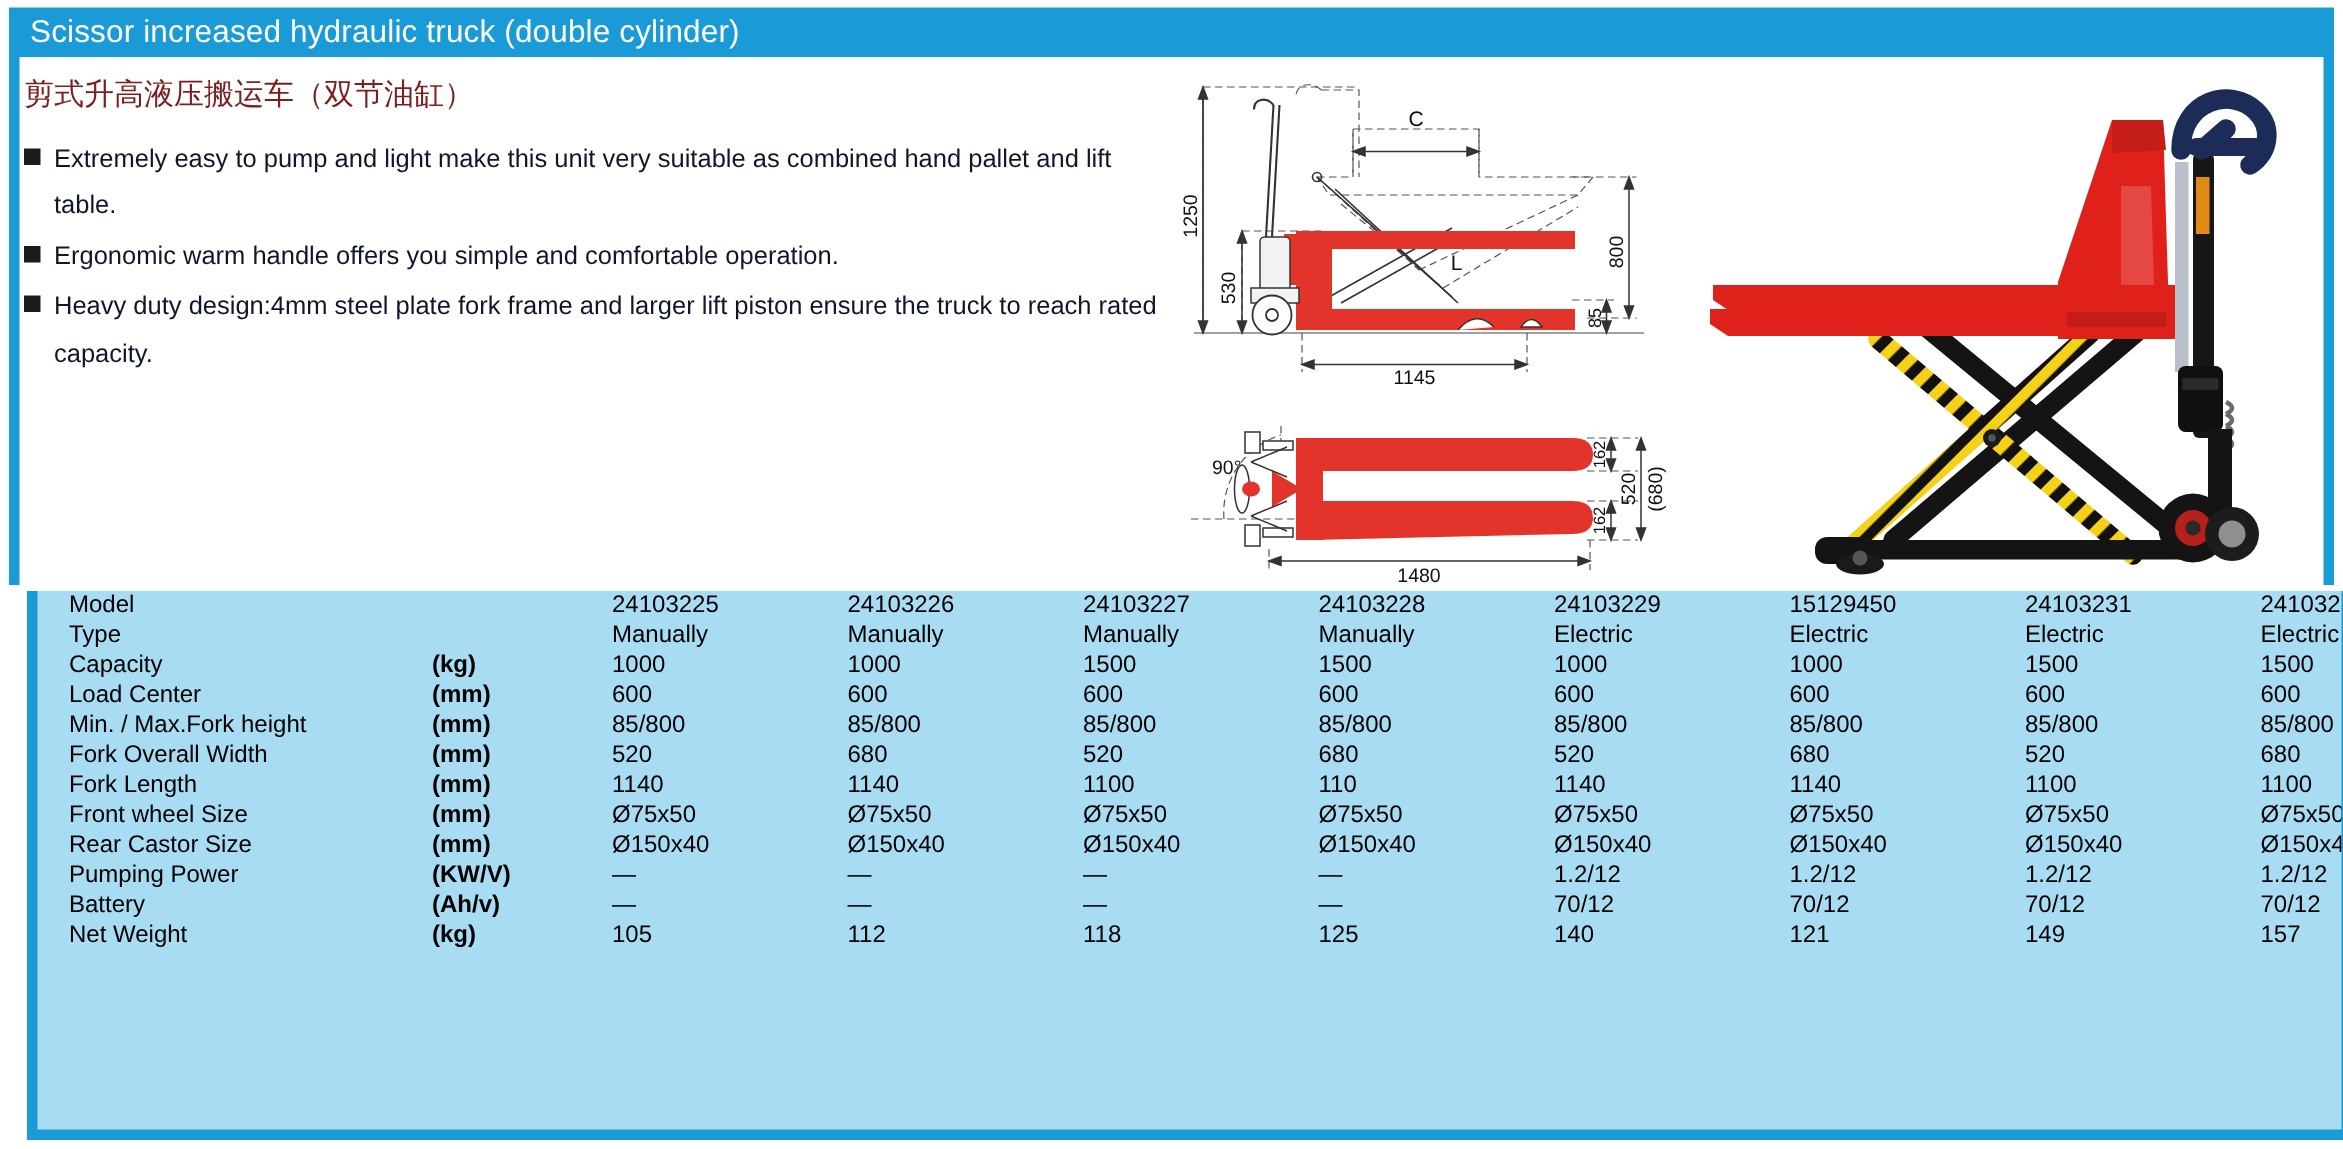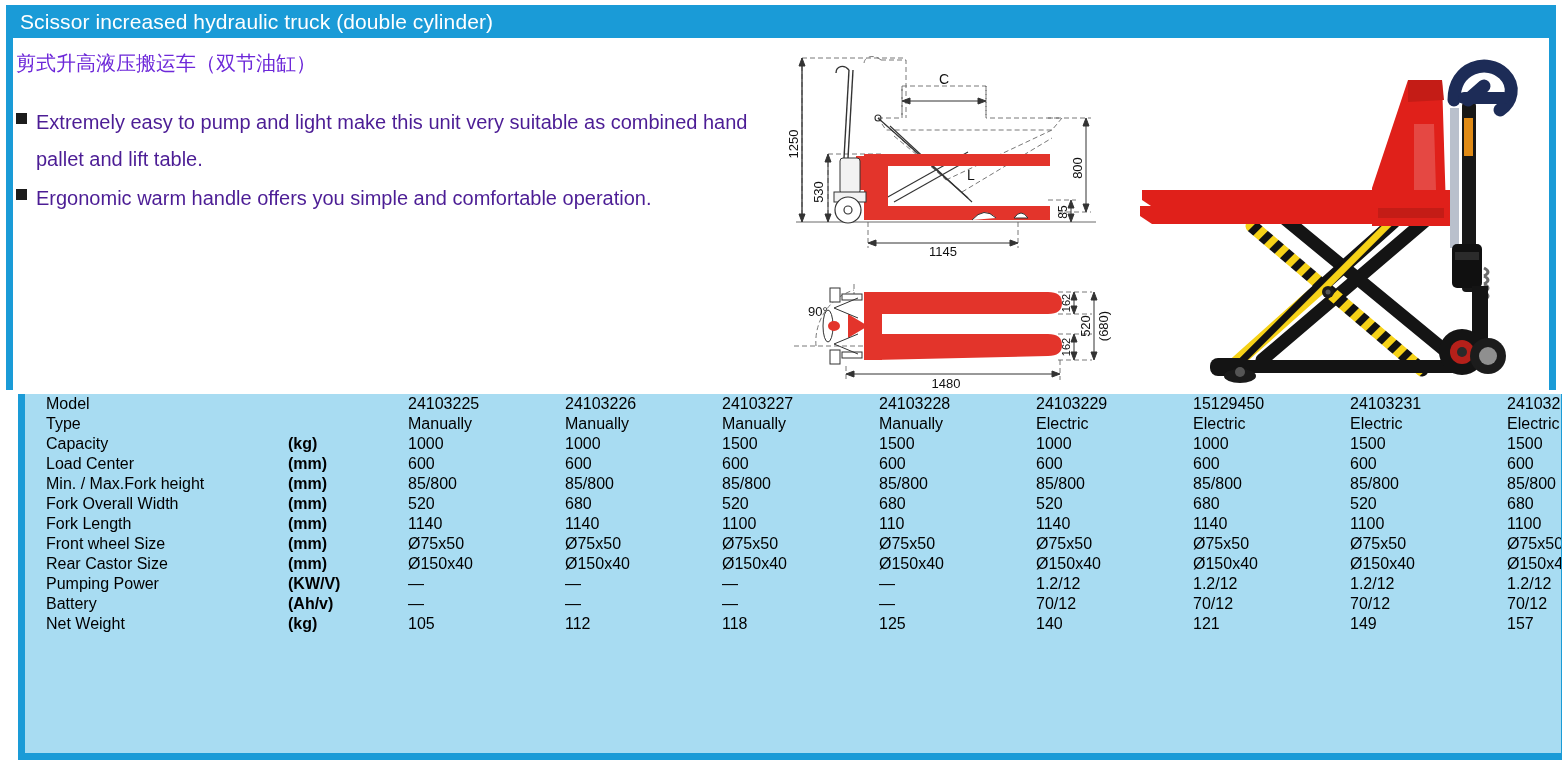--- a/index.html
+++ b/index.html
@@ -62,23 +62,23 @@
 
   
   .desc {
     position: absolute;
     left: 16px;
     top: 50px;
     width: 770px;
   }
   .cn-title {
     font-size: 20px;
-    color: #6d28d9;
+    color: #7f1d1d;
     line-height: 1.3;
-    margin: 0 0 28px 0;
+    margin: 0 0 14px 0;
     white-space: nowrap;
   }
   .bullets {
     list-style: none;
     margin: 0;
     padding: 0;
   }
   .bullet-row {
     display: flex;
     align-items: flex-start;
@@ -86,22 +86,22 @@
   }
   .bullet-mark {
     flex: 0 0 auto;
     width: 11px;
     height: 11px;
     background: #1c1c1c;
     margin-top: 9px;
     margin-right: 9px;
   }
   .bullet-text {
-    font-size: 20px;
-    color: #4c1d95;
+    font-size: 17px;
+    color: #0f172a;
     line-height: 1.85;
   }
 
   
   .drawing-side {
     position: absolute;
     left: 786px;
     top: 40px;
     width: 340px;
     height: 225px;
@@ -167,20 +167,24 @@
   <div class="desc">
     <div class="cn-title">剪式升高液压搬运车（双节油缸）</div>
     <div class="bullets">
       <div class="bullet-row">
         <span class="bullet-mark"></span>
         <span class="bullet-text">Extremely easy to pump and light make this unit very suitable as combined hand pallet and lift table.</span>
       </div>
       <div class="bullet-row">
         <span class="bullet-mark"></span>
         <span class="bullet-text">Ergonomic warm handle offers you simple and comfortable operation.</span>
+      </div>
+      <div class="bullet-row">
+        <span class="bullet-mark"></span>
+        <span class="bullet-text">Heavy duty design:4mm steel plate fork frame and larger lift piston ensure the truck to reach rated capacity.</span>
       </div>
     </div>
   </div>
 
   <div class="drawing-side">
     <svg width="340" height="225" viewBox="0 0 340 225" xmlns="http://www.w3.org/2000/svg">
       <g stroke="#555" fill="none" stroke-width="0.8" stroke-dasharray="5,3">
 
         <line x1="16" y1="18" x2="16" y2="182"></line>
         <line x1="16" y1="18" x2="120" y2="18"></line>

